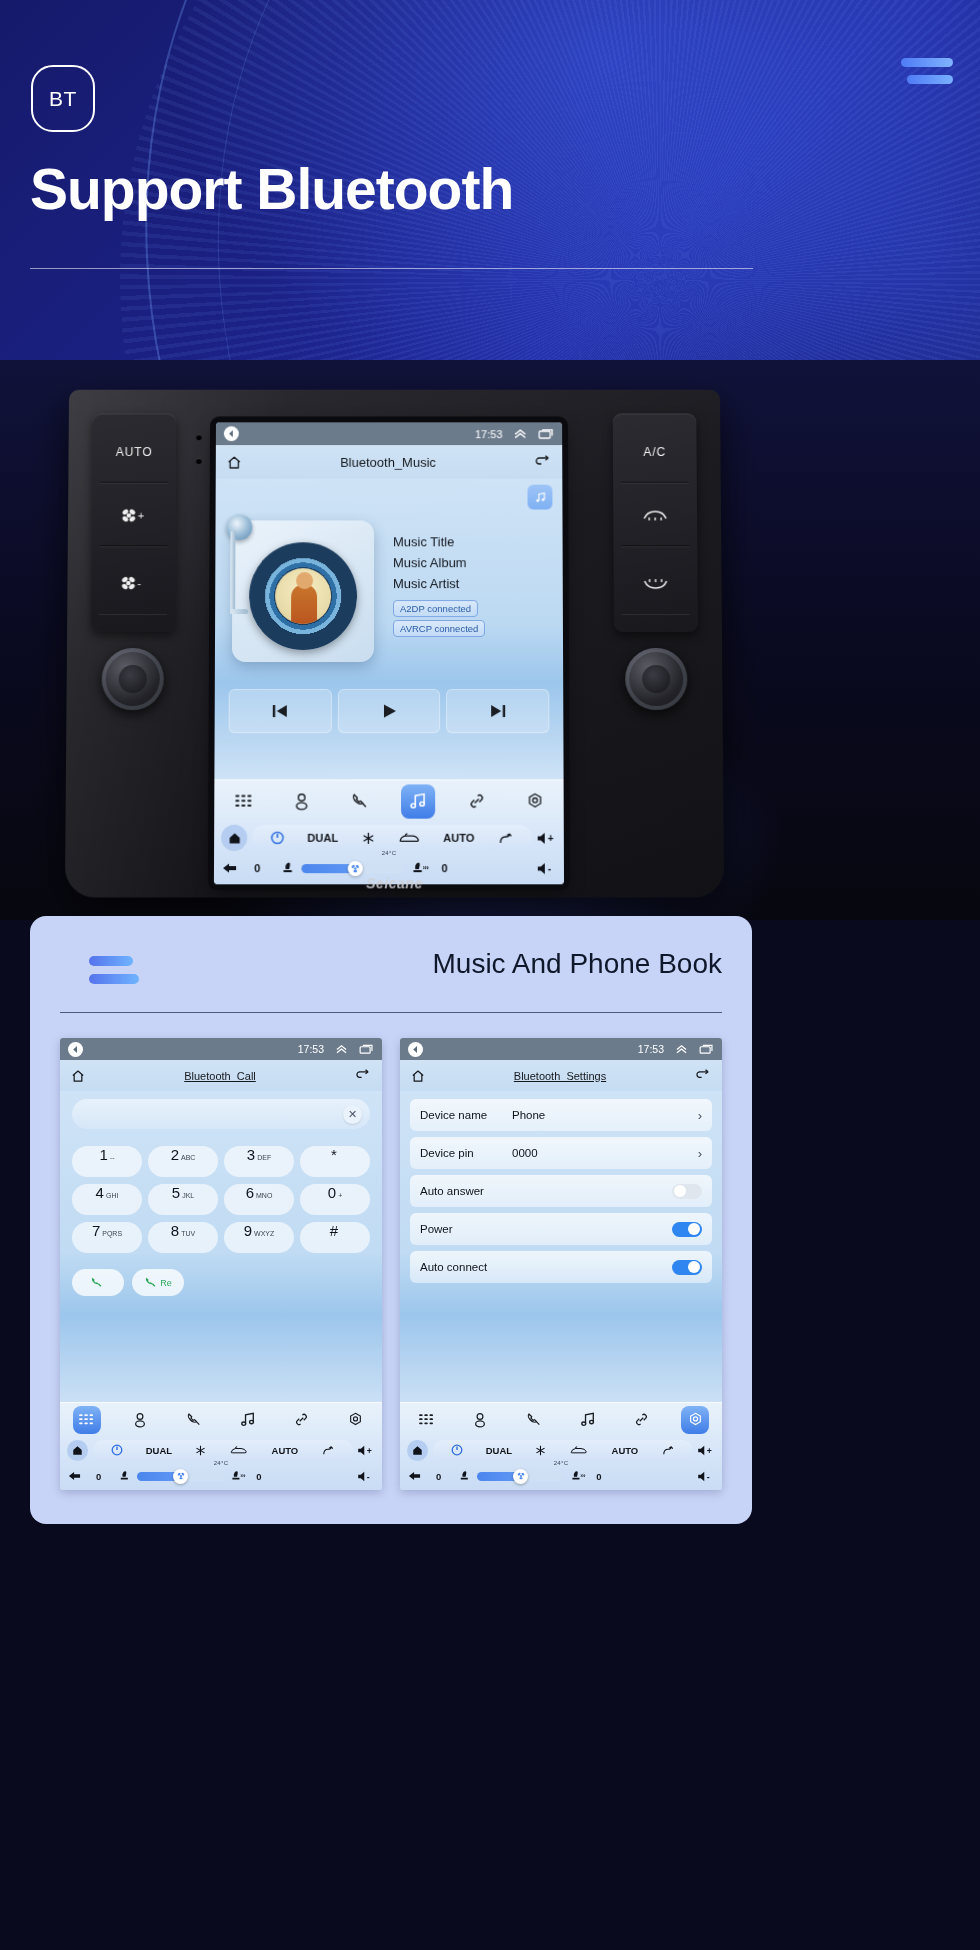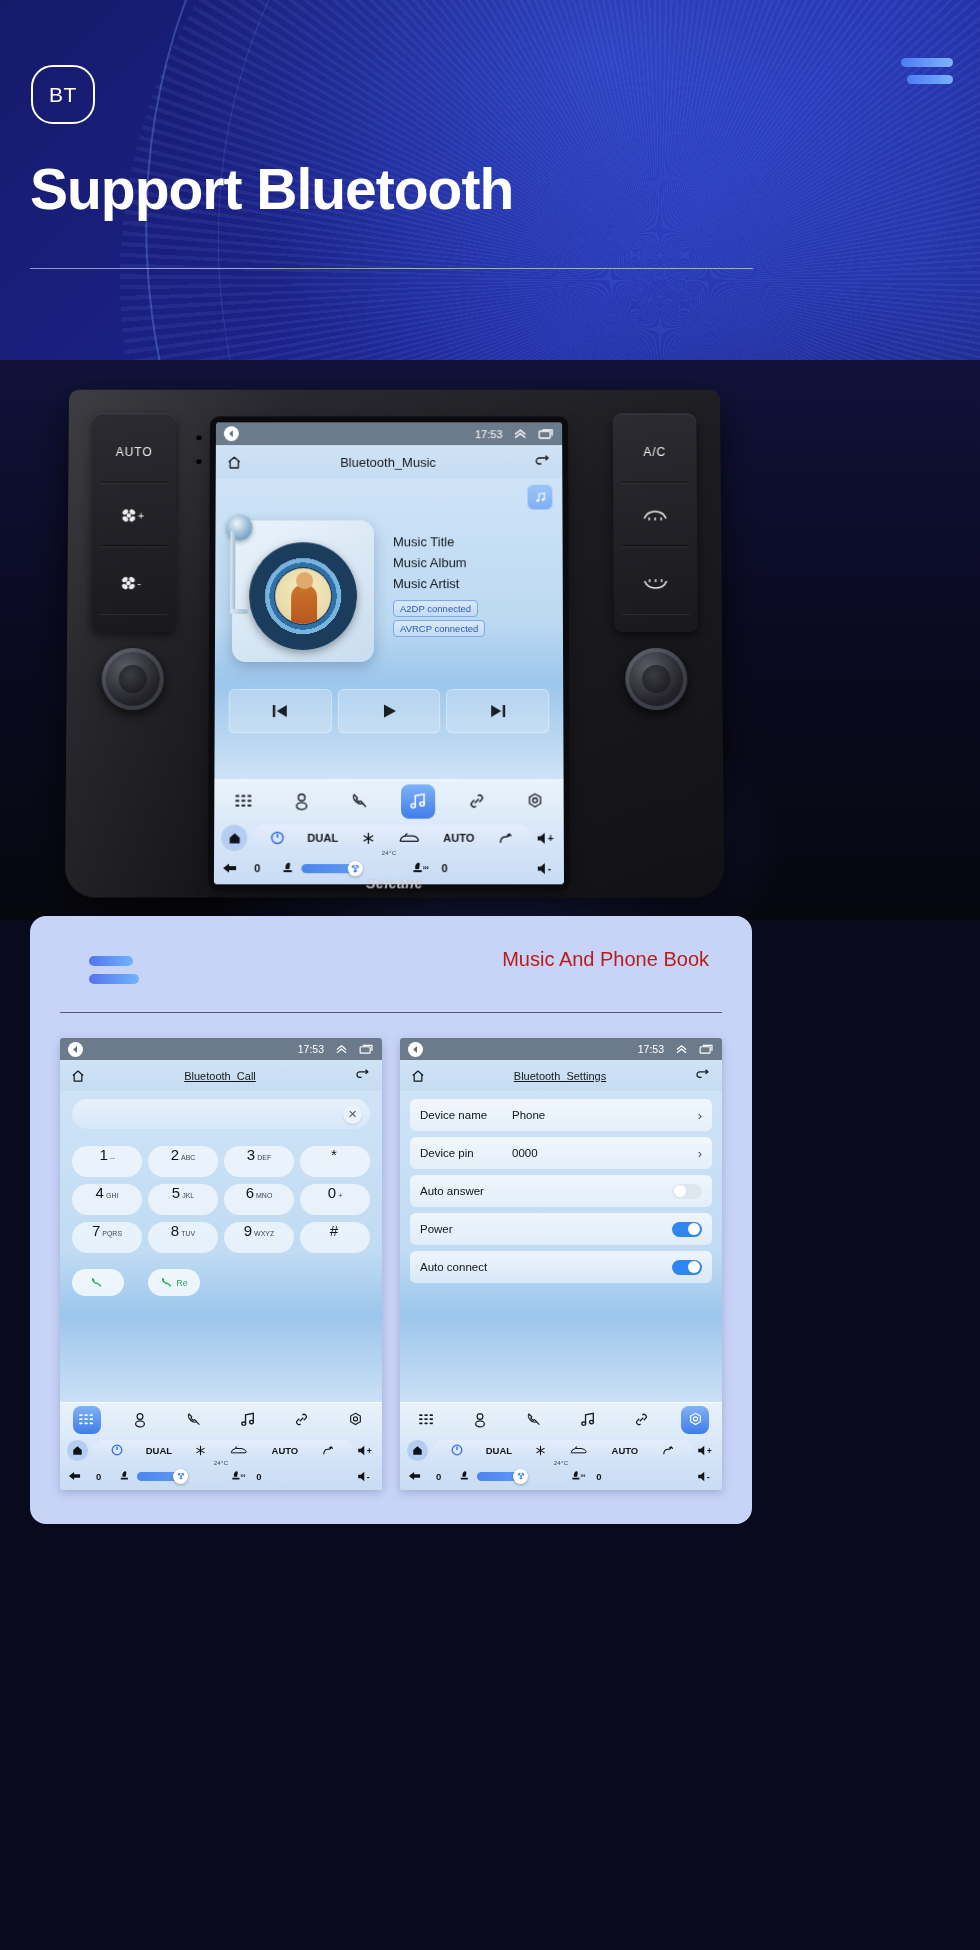--- a/index.html
+++ b/index.html
@@ -37,21 +37,21 @@
     transform:rotate(-12deg);
   }
   .hero-arc2 {
     position:absolute; right:-60px; top:-240px; width:820px; height:1020px;
     border-radius:50%;
     border:1px solid rgba(120,170,255,.18);
     border-right-color:transparent; border-bottom-color:transparent;
     transform:rotate(-8deg);
   }
   .bt-badge {
-    position:absolute; left:31px; top:65px; width:64px; height:59px;
+    position:absolute; left:31px; top:65px; width:64px; height:67px;
     border:2px solid #ffffff; border-radius:22px;
     display:flex; align-items:center; justify-content:center;
     color:#fff; font-size:21px; letter-spacing:.5px;
   }
   .menu-glyph { position:absolute; right:27px; top:58px; width:56px; height:36px; }
   .menu-glyph i { display:block; height:9px; border-radius:5px; }
   .menu-glyph i.a { width:52px; margin-left:4px; background:linear-gradient(90deg,#4f7bf5,#7fb4ff); }
   .menu-glyph i.b { width:46px; margin-left:10px; margin-top:8px; background:linear-gradient(90deg,#4f7bf5,#79b0ff); }
 
   .hero-title {
@@ -230,21 +230,21 @@
   .card {
     position:absolute; left:30px; top:916px; width:722px; height:608px;
     background:#c8d4f7; border-radius:16px;
   }
   .card-head { position:relative; height:96px; }
   .card-menu { position:absolute; left:59px; top:40px; width:58px; }
   .card-menu i { display:block; height:10px; border-radius:5px; }
   .card-menu i.a { width:44px; background:linear-gradient(90deg,#5573ec,#6fb4ff); }
   .card-menu i.b { width:50px; margin-top:8px; background:linear-gradient(90deg,#5573ec,#6fb4ff); }
   .card-title {
-    position:absolute; right:43px; top:32px; color:#b91c1c; font-size:20px;
+    position:absolute; right:30px; top:32px; color:#0f172a; font-size:28px;
   }
   .card-rule{ position:absolute; left:30px; right:30px; top:96px; height:1px; background:#2b2f55; opacity:.75; }
 
   .panes{ position:absolute; left:30px; right:30px; top:122px; display:flex; gap:18px; }
   .pane{
     width:325px; height:452px; background:#cfe2f3; border-radius:3px; overflow:hidden;
     display:flex; flex-direction:column;
     box-shadow:0 3px 10px rgba(40,50,100,.25);
   }
   .pane .statusbar{ height:22px; font-size:10.5px; }
@@ -264,21 +264,21 @@
           color:#4a5566; font-size:11px; box-shadow:0 1px 2px rgba(0,0,0,.12);}
   .keypad{ position:absolute; left:12px; right:12px; top:55px; display:grid;
            grid-template-columns:repeat(4,1fr); gap:7px 6px; }
   .key{
     height:31px; border-radius:16px; background:rgba(255,255,255,.62);
     display:flex; align-items:baseline; justify-content:center; gap:2px;
     color:#10131a;
   }
   .key .d{ font-size:15px; }
   .key .l{ font-size:7px; color:#3c4450; }
-  .callrow{ position:absolute; left:12px; top:178px; display:flex; gap:24px; }
+  .callrow{ position:absolute; left:12px; top:178px; display:flex; gap:8px; }
   .call-btn{
     width:52px; height:27px; border-radius:14px; background:rgba(255,255,255,.78);
     display:flex; align-items:center; justify-content:center; gap:3px;
     color:#2aa85a; font-size:9px;
   }
 
   
   .setlist{ position:absolute; left:10px; right:10px; top:8px; }
   .setrow{
     height:32px; margin-bottom:6px; border-radius:6px;

